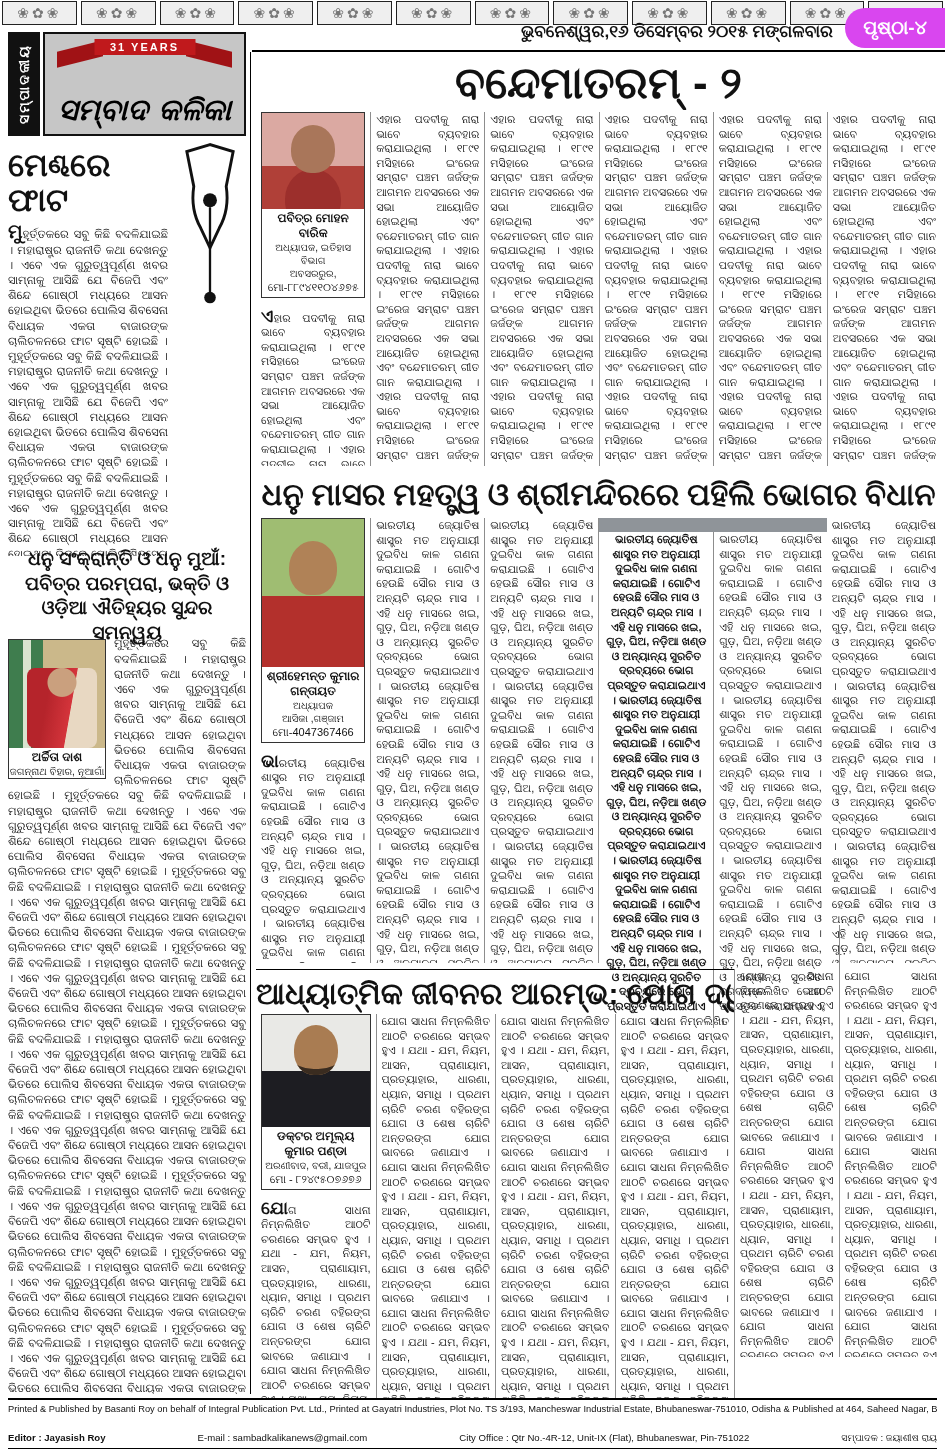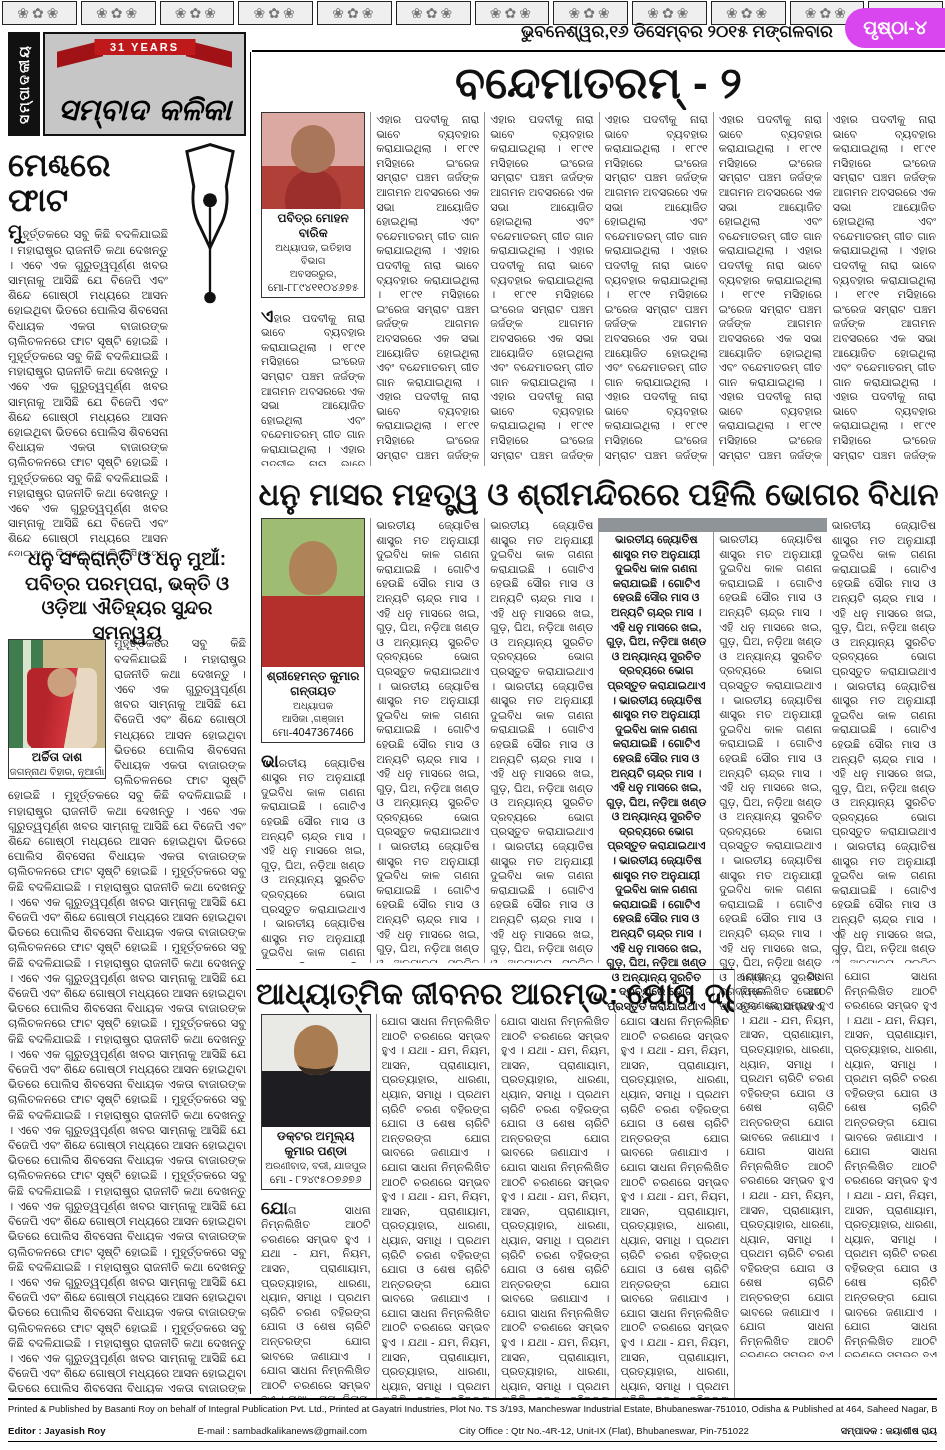--- a/index.html
+++ b/index.html
@@ -69,42 +69,42 @@
       border-bottom:14px solid #8f9499;}
   
   .main{position:absolute;left:256px;top:48px;width:685px;margin-top:8px;}
   .a1-headline{height:54px;text-align:center;font-size:44px;font-weight:bold;line-height:54px;overflow:hidden;}
   .cols{display:flex;}
   .col{box-sizing:border-box;padding:0 5px;overflow:hidden;text-align:justify;font-size:11px;line-height:14.6px;}
   .col + .col{border-left:1px solid #8d8d8d;}
   .a1-cols{height:354px;margin-top:2px;}
   .a1-cols .col{width:114.2px;}
   .lead::first-letter{font-weight:bold;font-size:1.6em;}
-  .a2-headline{height:42px;margin-top:8px;text-align:center;font-size:31px;font-weight:bold;line-height:42px;overflow:hidden;white-space:nowrap;}
+  .a2-headline{height:42px;margin-top:8px;text-align:center;font-size:31px;font-weight:bold;line-height:42px;overflow:hidden;white-space:nowrap;font-family:Liberation Serif, serif;}
   .a2-cols{height:445px;margin-top:2px;}
   .a2-cols .col{width:114.2px;}
   .midgroup{width:228.4px;box-sizing:border-box;border-left:1px solid #8d8d8d;display:flex;flex-direction:column;}
   .mid-sub{display:flex;flex:1;}
   .mid-sub .col{width:114.2px;}
   .mid-sub .col:first-child{border-left:none;}
   .verse{text-align:center;font-weight:bold;}
   .a3-block{margin-top:6px;display:flex;}
   .a3-left{width:478px;border-top:1.5px solid #000;}
   .a3-headline{height:44px;text-align:center;font-size:30px;font-weight:bold;line-height:48px;overflow:hidden;white-space:nowrap;}
   .a3-cols{height:384px;}
   .a3-cols .col{width:119.5px;}
   .a3-right{width:207px;display:flex;border-left:1px solid #8d8d8d;}
   .a3-right .col{width:103.5px;height:432px;margin-top:-44px;padding-top:44px;}
   
   .footer{position:absolute;left:8px;top:1398px;width:929px;border-top:2.5px solid #000;
           border-bottom:1px solid #000;padding:3px 0 4px;}
   .f-line1{font-size:9.3px;line-height:1.35;white-space:nowrap;overflow:hidden;}
-  .f-line2{display:flex;justify-content:space-between;font-size:9.6px;margin-top:9px;}
+  .f-line2{display:flex;justify-content:space-between;font-size:9.6px;margin-top:16px;}
   .f-ed{font-weight:bold;}
-  .f-od{font-weight:bold;}
+  .f-od{font-weight:normal;}
 </style>
 </head>
 <body>
 
 <div class="ornaments">
   <span class="tile">❀✿❀</span>
   <span class="tile">❀✿❀</span>
   <span class="tile">❀✿❀</span>
   <span class="tile">❀✿❀</span>
   <span class="tile">❀✿❀</span>

